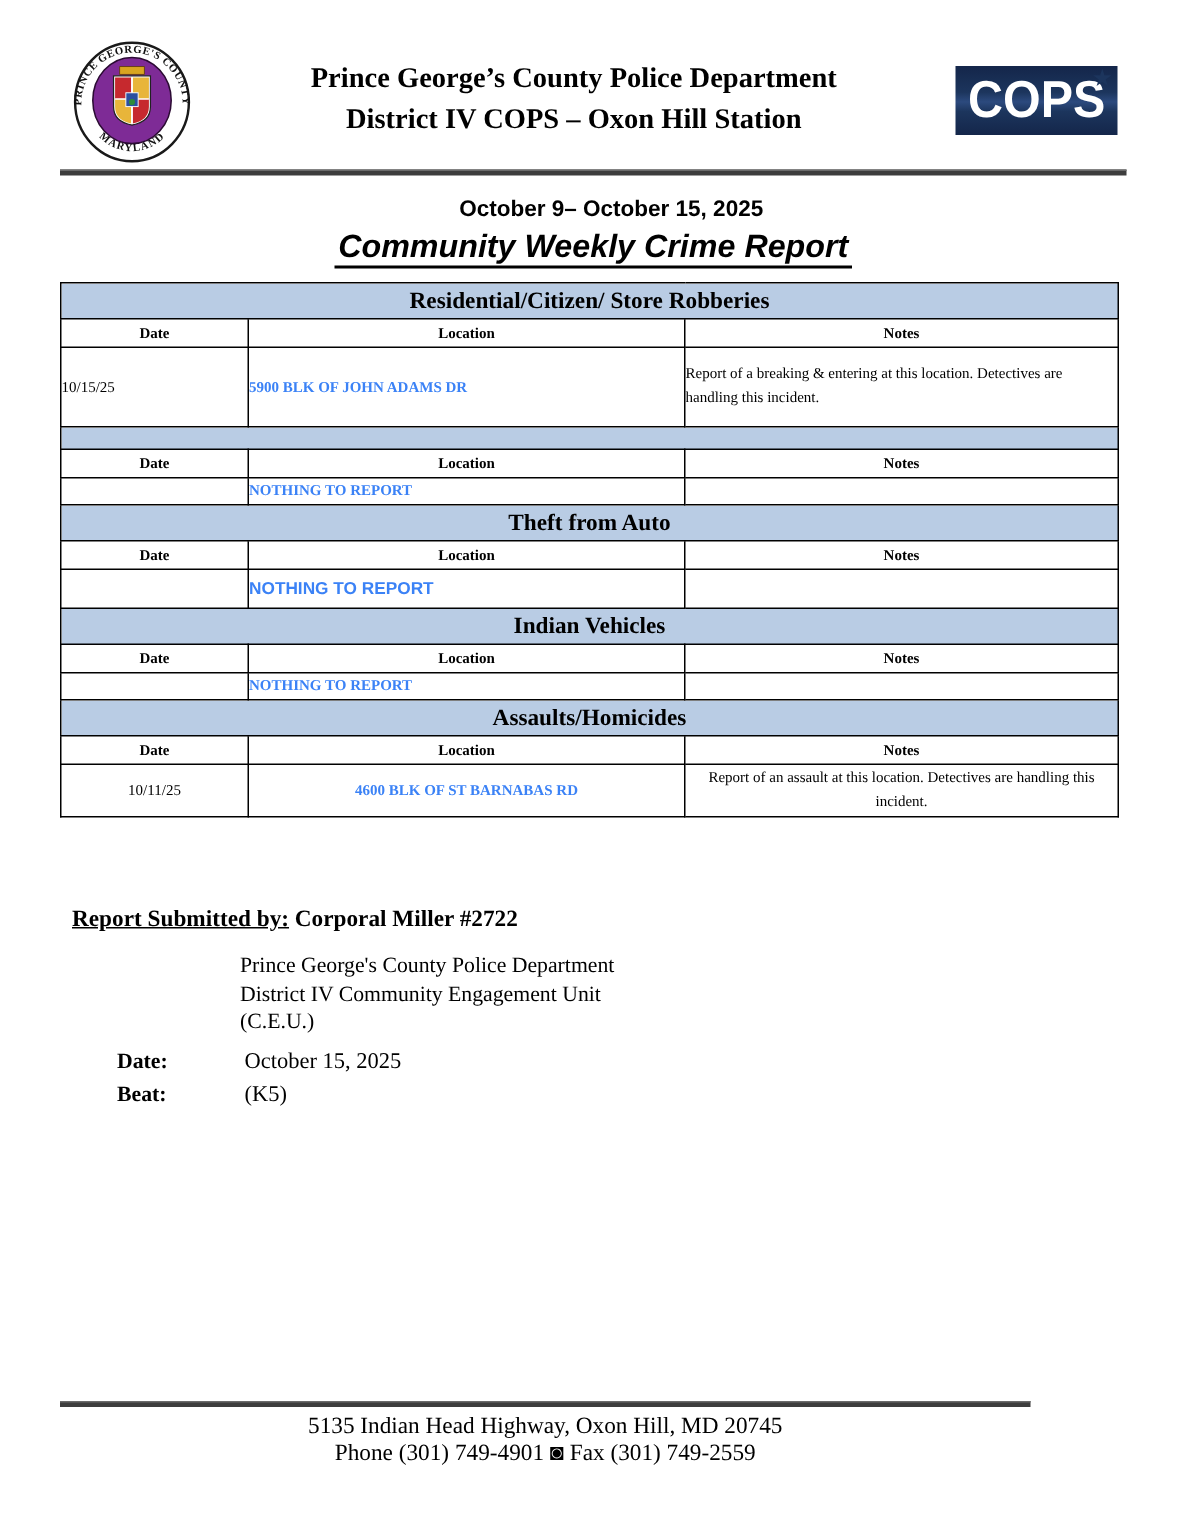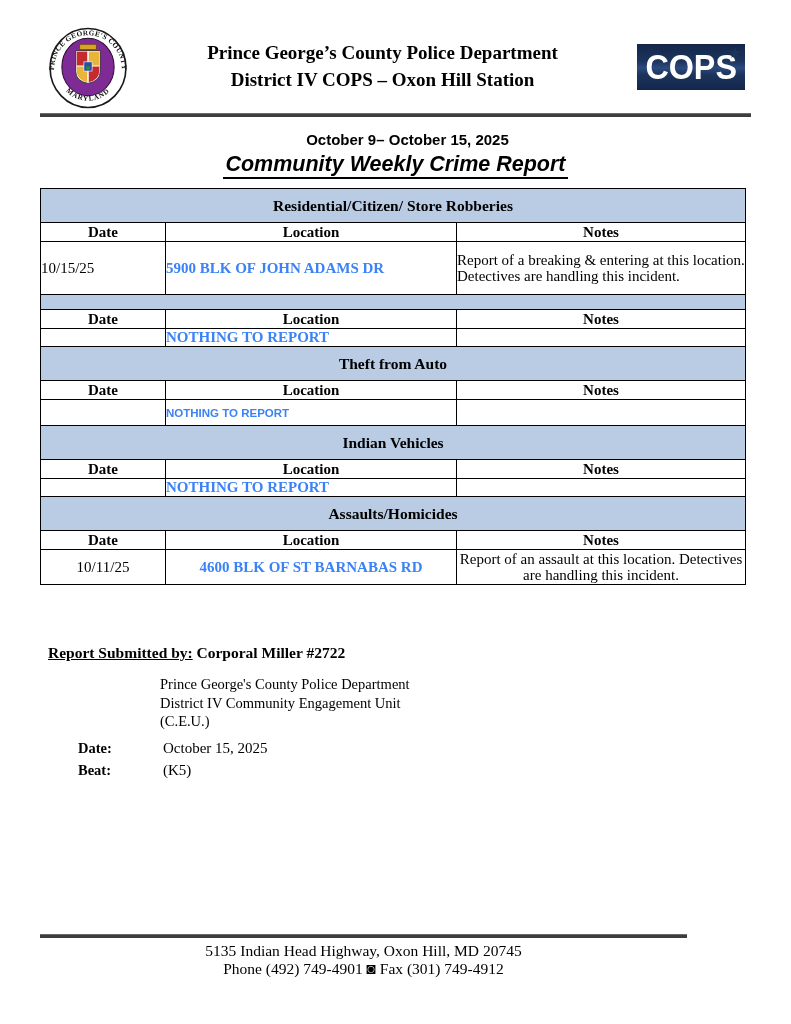--- a/index.html
+++ b/index.html
@@ -26,22 +26,22 @@
   .rule { height: 4px; background: #3d3d3d; margin: 0 40px; border-top: 1px solid #6b6b6b; }
 
   
   .date-range { text-align: center; font-family: "Liberation Sans", sans-serif; font-weight: bold; font-size: 15px; margin-top: 14px; margin-left: 24px; }
   .report-title { text-align: center; margin-top: 4px; }
   .report-title span { font-family: "Liberation Sans", sans-serif; font-weight: bold; font-style: italic;
     font-size: 21.5px; border-bottom: 2.5px solid #000; padding: 0 2px 1px 2px; }
 
   
   table.crime { border-collapse: collapse; margin: 11px 0 0 40px; width: 705px; table-layout: fixed; }
-  table.crime td { border: 1px solid #000; font-size: 15px; padding: 0; vertical-align: middle; overflow: hidden; }
-  tr.sec td { background: #b9cce4; text-align: center; font-weight: bold; font-size: 15.5px; height: 34px; }
+  table.crime td { border: 1px solid #000; font-size: 10px; padding: 0; vertical-align: middle; overflow: hidden; }
+  tr.sec td { background: #b9cce4; text-align: center; font-weight: bold; font-size: 15.5px; height: 24px; }
   tr.sec-empty td { background: #b9cce4; height: 15px; }
   tr.cols td { text-align: center; font-weight: bold; height: 19px; }
   td.c-date { padding-left: 8px; }
   td.c-loc { color: #3b82f6; font-weight: bold; padding-left: 9px; }
   td.c-loc.sans { font-family: "Liberation Sans", sans-serif; font-size: 11.5px; }
   td.c-notes { padding: 1px 7px 2px 7px; line-height: 16.5px; }
   tr.row-tall { height: 53px; }
   tr.row-med { height: 35px; text-align: center; }
   tr.row-ntr { height: 18px; }
   tr.row-ntr-tall { height: 26px; }
@@ -202,16 +202,16 @@
     </div>
     <div class="kv second">
       <span class="k">Beat:</span>
       <span class="v">(K5)</span>
     </div>
   </div>
 
   <div class="footer">
     <div class="rule"></div>
     <div>5135 Indian Head Highway, Oxon Hill, MD 20745</div>
-    <div>Phone (492) 749-4901 ◙ Fax (301) 749-4912</div>
+    <div>Phone (301) 749-4901 ◙ Fax (301) 749-2559</div>
   </div>
 
 </div>
 
 </body></html>

